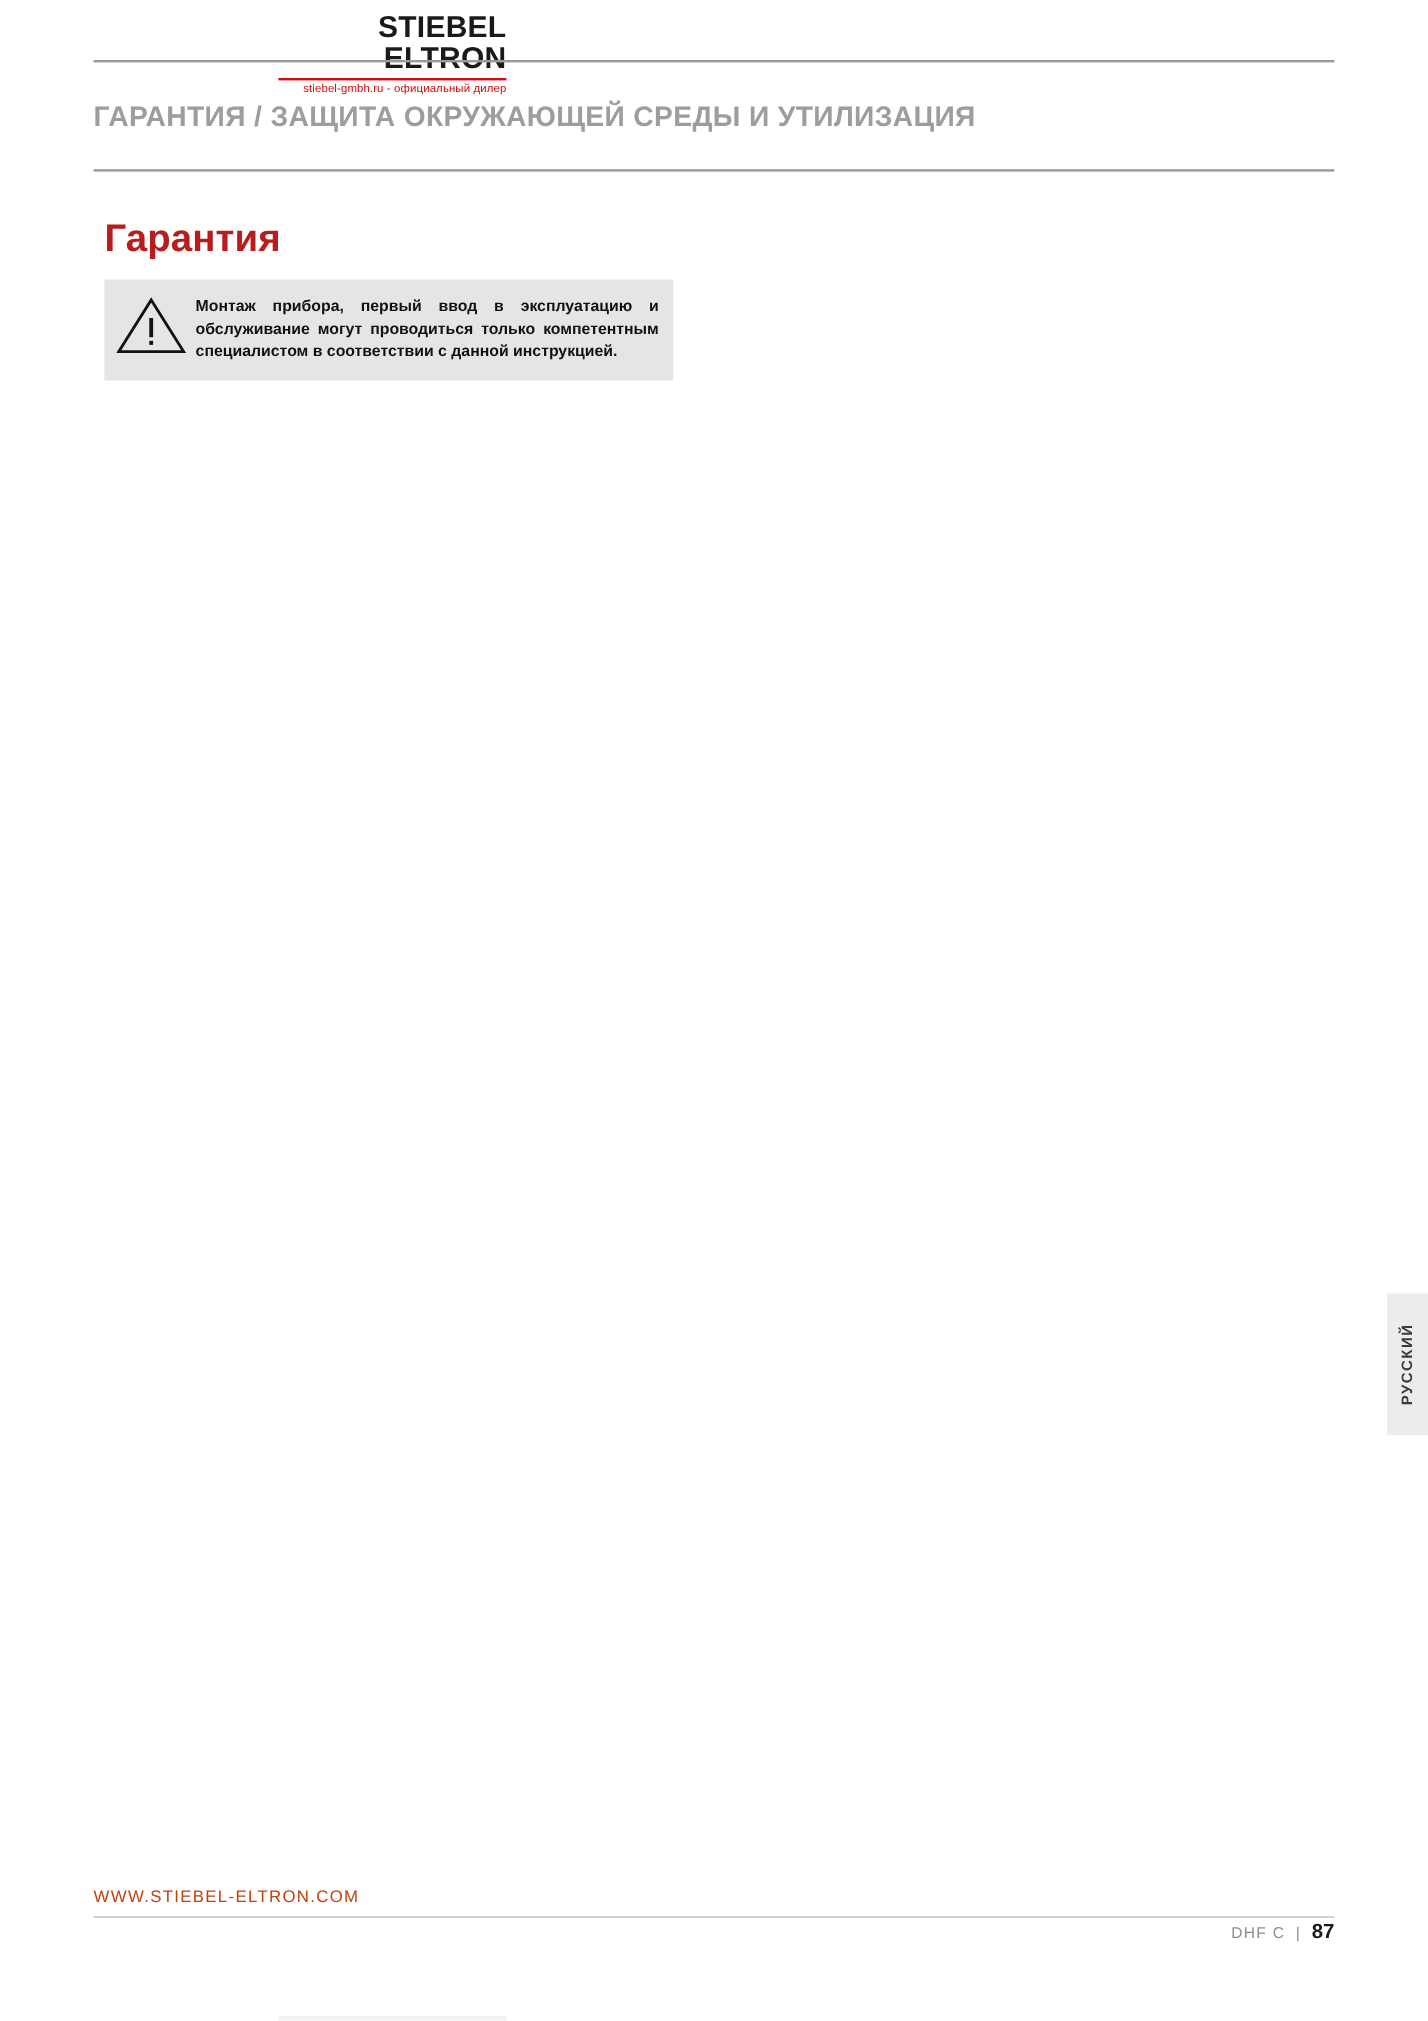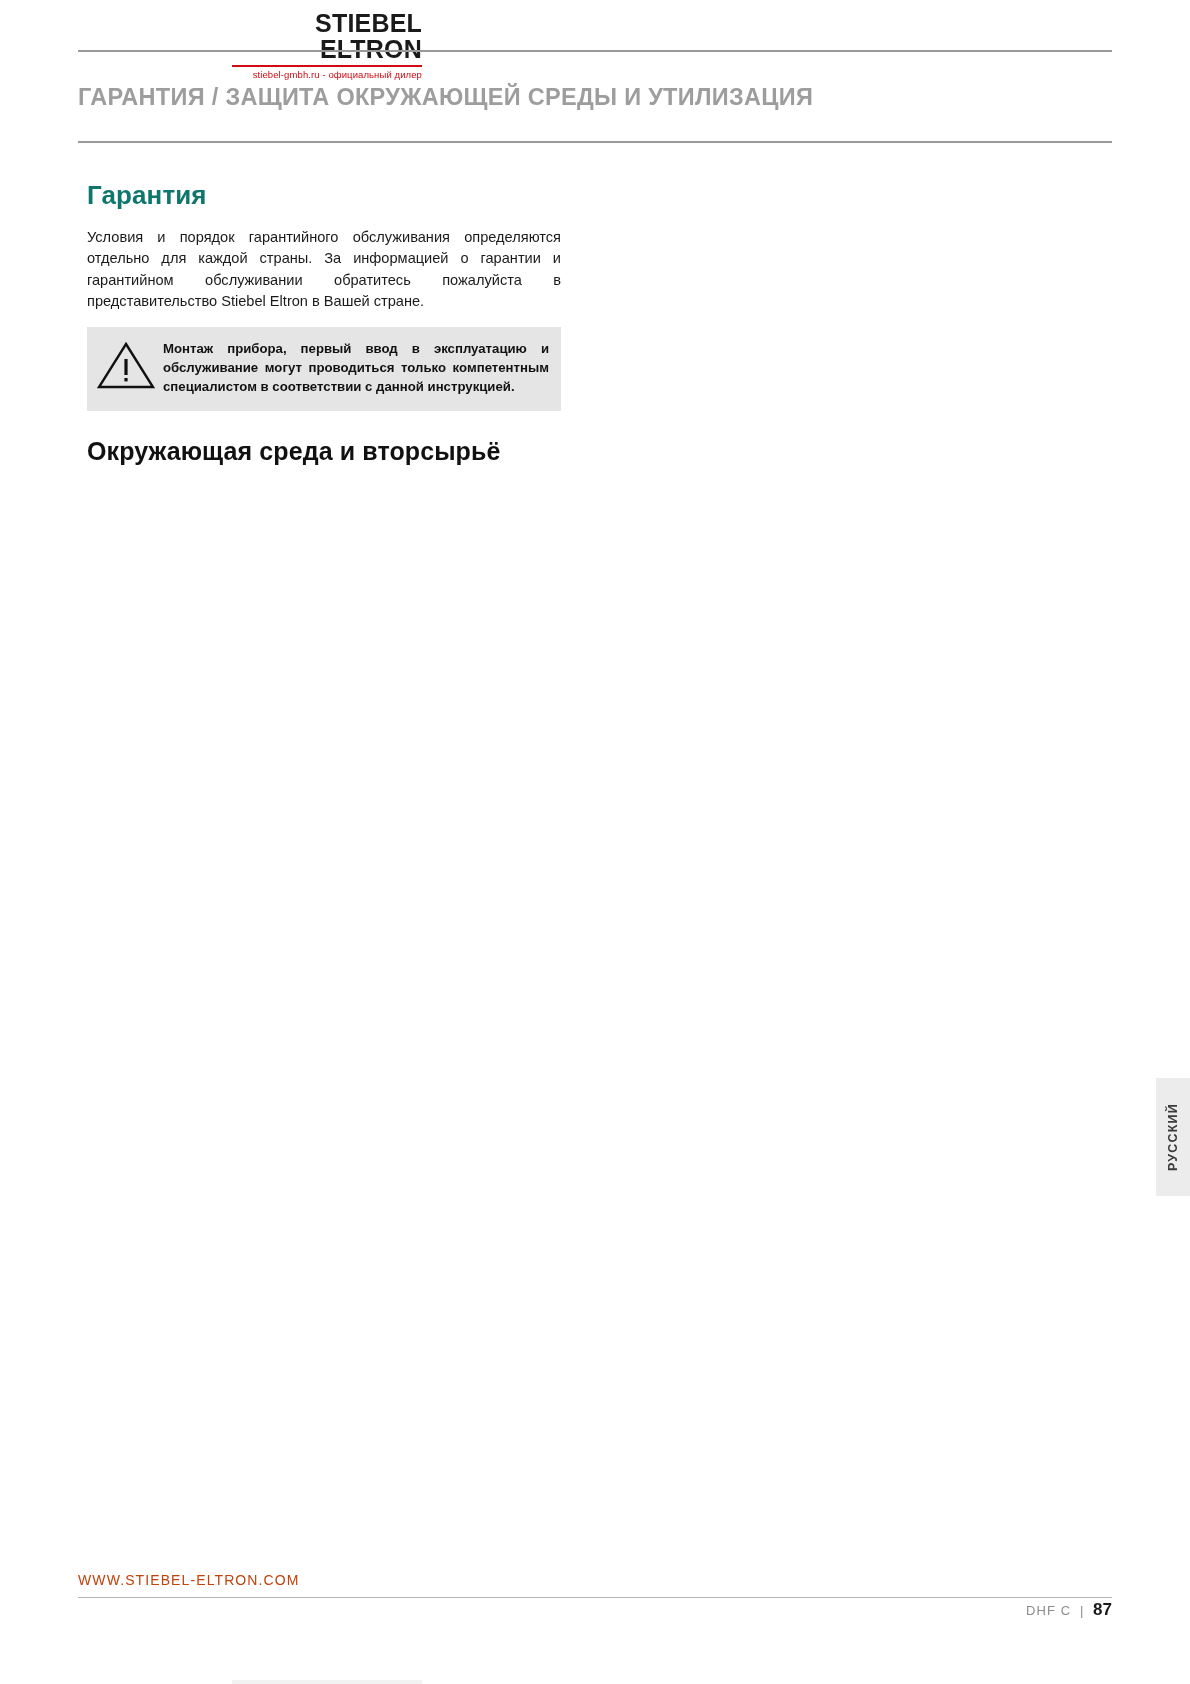--- a/index.html
+++ b/index.html
@@ -75,23 +75,23 @@
   }
 
   
   .col {
     position: absolute;
     left: 87px;
     top: 180px;
     width: 474px;
   }
   h2.sec {
-    font-size: 26px;
-    font-weight: bold;
-    color: #0f766e;
+    font-size: 32px;
+    font-weight: bold;
+    color: #b91c1c;
     margin: 0 0 16px 0;
     letter-spacing: 0.1px;
   }
   h2.sec2 {
     font-size: 25px;
     font-weight: bold;
     color: #111;
     margin: 26px 0 14px 0;
     letter-spacing: 0.1px;
   }
@@ -206,35 +206,33 @@
     <div class="logo-sub">stiebel-gmbh.ru - официальный дилер</div>
   </div>
 
   <div class="hr-top"></div>
   <div class="chapter-title">ГАРАНТИЯ / ЗАЩИТА ОКРУЖАЮЩЕЙ СРЕДЫ И УТИЛИЗАЦИЯ</div>
   <div class="hr-under-title"></div>
 
   <div class="col">
 
     <h2 class="sec">Гарантия</h2>
-    <p class="body">Условия и порядок гарантийного обслуживания определяются отдельно для каждой страны. За информацией о гарантии и гарантийном обслуживании обратитесь пожалуйста в представительство Stiebel Eltron в Вашей стране.</p>
 
     <div class="warn">
       <div class="warn-icon">
         <svg viewBox="0 0 58 48" width="58" height="48" aria-hidden="true">
           <polygon points="29,3 56,46 2,46" fill="none" stroke="#111" stroke-width="2.4" stroke-linejoin="miter"></polygon>
           <rect x="27.4" y="18" width="3.2" height="16" fill="#111"></rect>
           <rect x="27.4" y="37" width="3.2" height="3.4" fill="#111"></rect>
         </svg>
       </div>
       <div class="warn-inner">Монтаж прибора, первый ввод в эксплуатацию и обслуживание могут проводиться только компетентным специалистом в соответствии с данной инструкцией.</div>
     </div>
 
 
-    <h2 class="sec2">Окружающая среда и вторсырьё</h2>
 
   </div>
 
   <div class="side-tab">
     <span>РУССКИЙ</span>
   </div>
 
   <div class="hr-footer"></div>
   <div class="footer-left">WWW.STIEBEL-ELTRON.COM</div>
   <div class="footer-right">

